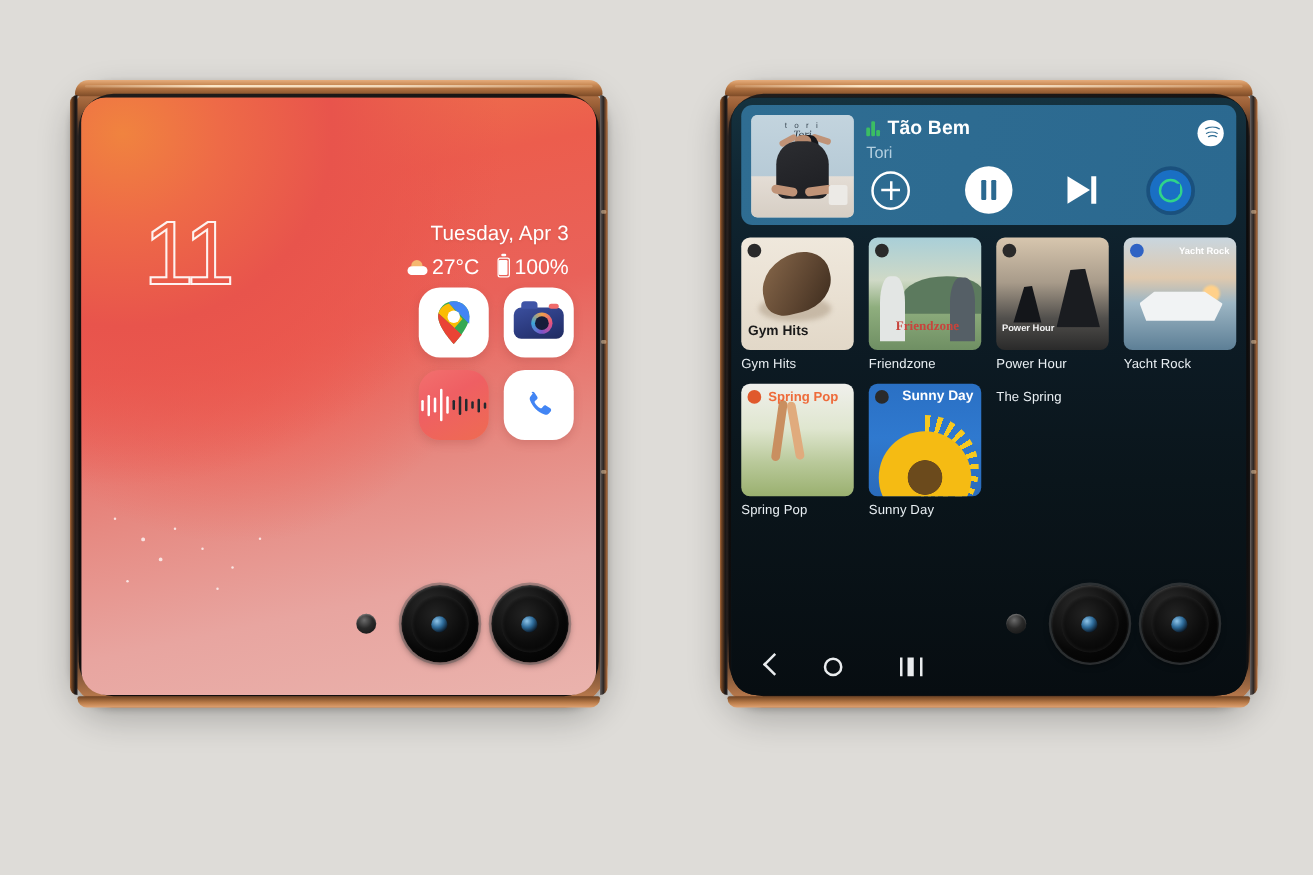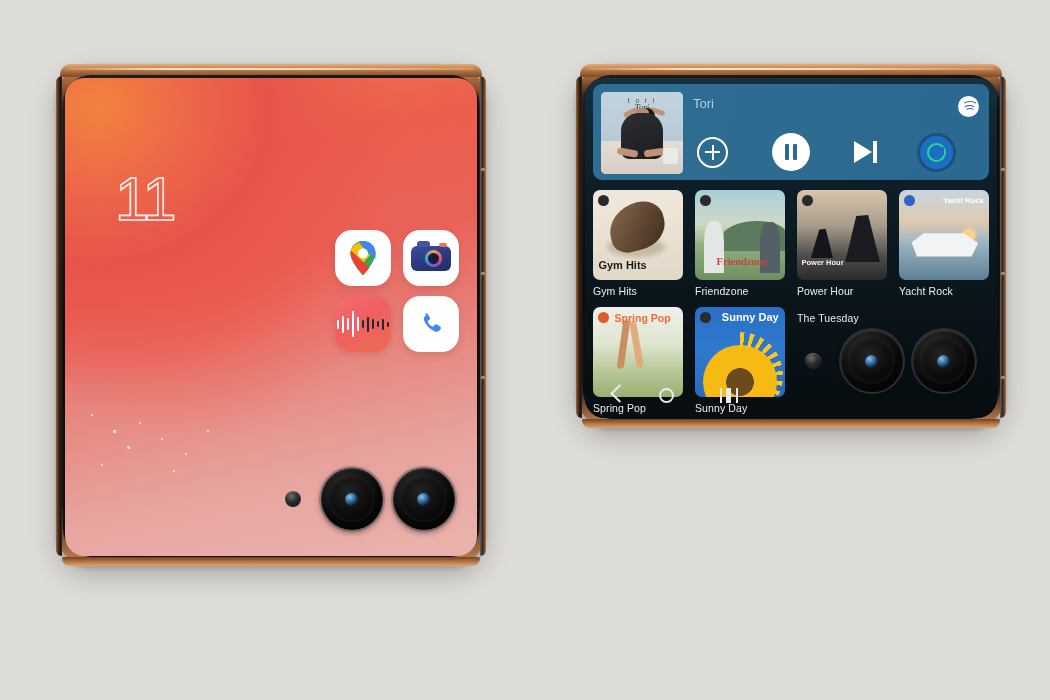--- a/index.html
+++ b/index.html
@@ -66,21 +66,21 @@
     background:
       radial-gradient(120% 95% at 8% 6%, #f0833f 0%, #ee6a47 16%, #e8544c 34%, rgba(232,84,76,0) 62%),
       radial-gradient(85% 70% at 30% 34%, #ef5b4e 0%, rgba(239,91,78,0) 58%),
       linear-gradient(168deg,#ef7c4b 0%,#ec5d4d 20%,#e9625a 40%,#e68a82 62%,#e8a5a0 80%,#eab3ad 100%);
   }
   .wall-sparkle{position:absolute;background:rgba(255,255,255,.75);border-radius:50%;}
 
   .clock{
     position:absolute;left:50px;top:96px;
     color:#fff;line-height:.82;
-    font-size:61px;font-weight:400;letter-spacing:-2px;
+    font-size:72px;font-weight:400;letter-spacing:-2px;
     -webkit-text-stroke:1.6px rgba(255,255,255,.92);
     color:transparent;
     text-shadow:0 0 0 rgba(0,0,0,0);
   }
   .clock .ln{display:block;}
   .clock .ln2{margin-top:6px;}
 
   .infoblock{position:absolute;right:22px;top:100px;text-align:right;color:#fff;}
   .info-date{font-size:16.5px;letter-spacing:.1px;text-shadow:0 1px 2px rgba(160,70,60,.25);}
   .info-row{display:flex;justify-content:flex-end;align-items:center;gap:14px;margin-top:7px;font-size:17px;}
@@ -124,21 +124,21 @@
   .lens:before{content:"";position:absolute;inset:8px;border-radius:50%;
     background:radial-gradient(circle at 42% 34%, #232323 0%, #0c0c0c 55%, #000 100%);
     box-shadow:inset 0 0 4px rgba(255,255,255,.12);}
   .lens:after{content:"";position:absolute;left:50%;top:50%;width:13px;height:13px;margin:-6px 0 0 -7px;border-radius:50%;
     background:radial-gradient(circle at 35% 30%, #8fc4e8 0%, #2f6d9c 40%, #06101c 80%);}
   .flash{width:16px;height:16px;border-radius:50%;margin-right:10px;
     background:radial-gradient(circle at 40% 32%, #6b6b6b 0%, #2a2a2a 45%, #101010 100%);
     box-shadow:inset 0 1px 1px rgba(255,255,255,.25);}
 
   
-  #phone-right{left:576px;top:64px;width:430px;height:364px;}
+  #phone-right{left:576px;top:64px;width:430px;height:502px;}
   #phone-right .frame-inner{left:7px;right:7px;top:11px;bottom:9px;}
   #screen-right{left:9px;right:9px;top:14px;bottom:10px;background:#0b161c;}
   .rscreen{position:absolute;inset:0;
     background:linear-gradient(180deg,#15323f 0%,#102632 14%,#0d1c26 36%,#0a151b 64%,#070d11 100%);}
 
   .player{
     position:absolute;left:8px;right:8px;top:6px;height:96px;border-radius:9px;
     background:linear-gradient(100deg,#2f6d92 0%,#2d6b91 45%,#2b6990 100%);
     overflow:hidden;
   }
@@ -281,20 +281,35 @@
         <div class="wall-sparkle" style="left:120px;top:375px;width:2.4px;height:2.4px"></div>
         <div class="wall-sparkle" style="left:36px;top:386px;width:2px;height:2px"></div>
         <div class="wall-sparkle" style="left:142px;top:352px;width:2px;height:2px"></div>
         <div class="wall-sparkle" style="left:108px;top:392px;width:2px;height:2px"></div>
       </div>
 
       <div class="clock">
         <span class="ln">11</span>
       </div>
 
+      <div class="infoblock">
+        <div class="info-date">Tuesday, Apr 3</div>
+        <div class="info-row">
+          <span class="info-pill">
+            <span class="cloud-ic">
+                <i></i>
+              </span>
+            <span>27°C</span>
+          </span>
+          <span class="info-pill">
+            <span class="bat-ic"></span>
+            <span>100%</span>
+          </span>
+        </div>
+      </div>
 
       <div class="apps">
         <div class="app">
           <svg class="maps" viewBox="0 0 56 56" aria-hidden="true">
             <path d="M28 11c-7 0-12.5 5.4-12.5 12.2 0 8.8 12.5 22 12.5 22s12.5-13.2 12.5-22C40.5 16.4 35 11 28 11z" fill="#34A853"></path>
             <path d="M15.7 20.5l12.9 11.9 6.4-7.2-10.7-12.4a12.5 12.5 0 0 0-8.6 7.7z" fill="#FBBC04"></path>
             <path d="M24.3 12.8L40.3 29c.2-1.8.2-3.8.2-5.8C40.5 16.4 35 11 28 11c-1.3 0-2.5.2-3.7.6z" fill="#4285F4"></path>
             <path d="M16.6 33.5c2.7 5.5 7 10.6 9 12.7l9.9-11.5-19-13.3a12.5 12.5 0 0 0 .1 12.1z" fill="#1A73E8" opacity="0"></path>
             <path d="M28.6 32.4L15.7 20.5a12.4 12.4 0 0 0-.2 2.7c0 8.8 12.5 22 12.5 22l6.4-7.4-5.8-5.4z" fill="#EA4335"></path>
             <circle cx="28" cy="23.4" r="5" fill="#fff"></circle>
@@ -361,20 +376,28 @@
             <div class="aa-armR"></div>
           <div class="aa-hair"></div>
             <div class="aa-head"></div>
           <div class="aa-person"></div>
           <div class="aa-legL"></div>
             <div class="aa-legR"></div>
           <div class="aa-box"></div>
         </div>
 
         <div class="ptext">
+          <div class="ptitle">
+            <span class="eqbars">
+              <i style="height:7px"></i>
+                <i style="height:12px"></i>
+                <i style="height:5px"></i>
+            </span>
+            <span>Tão Bem</span>
+          </div>
           <div class="partist">Tori</div>
         </div>
 
         <div class="spotify">
           <i class="s1"></i>
             <i class="s2"></i>
             <i class="s3"></i>
         </div>
 
         <div class="pctrls">
@@ -443,21 +466,21 @@
           <div class="art a-sunny">
             <div class="badge"></div>
             <div class="pet"></div>
               <div class="flw"></div>
             <div class="art-label txt">Sunny Day</div>
           </div>
           <div class="tlabel">Sunny Day</div>
         </div>
 
         <div class="tile">
-          <div class="tlabel">The Tuesday</div>
+          <div class="tlabel">The Spring</div>
         </div>
       </div>
 
       <div class="navbar">
         <div class="nav-back"></div>
         <div class="nav-home"></div>
         <div class="nav-recent">
           <i class="l"></i>
             <i class="m"></i>
             <i class="r"></i>

